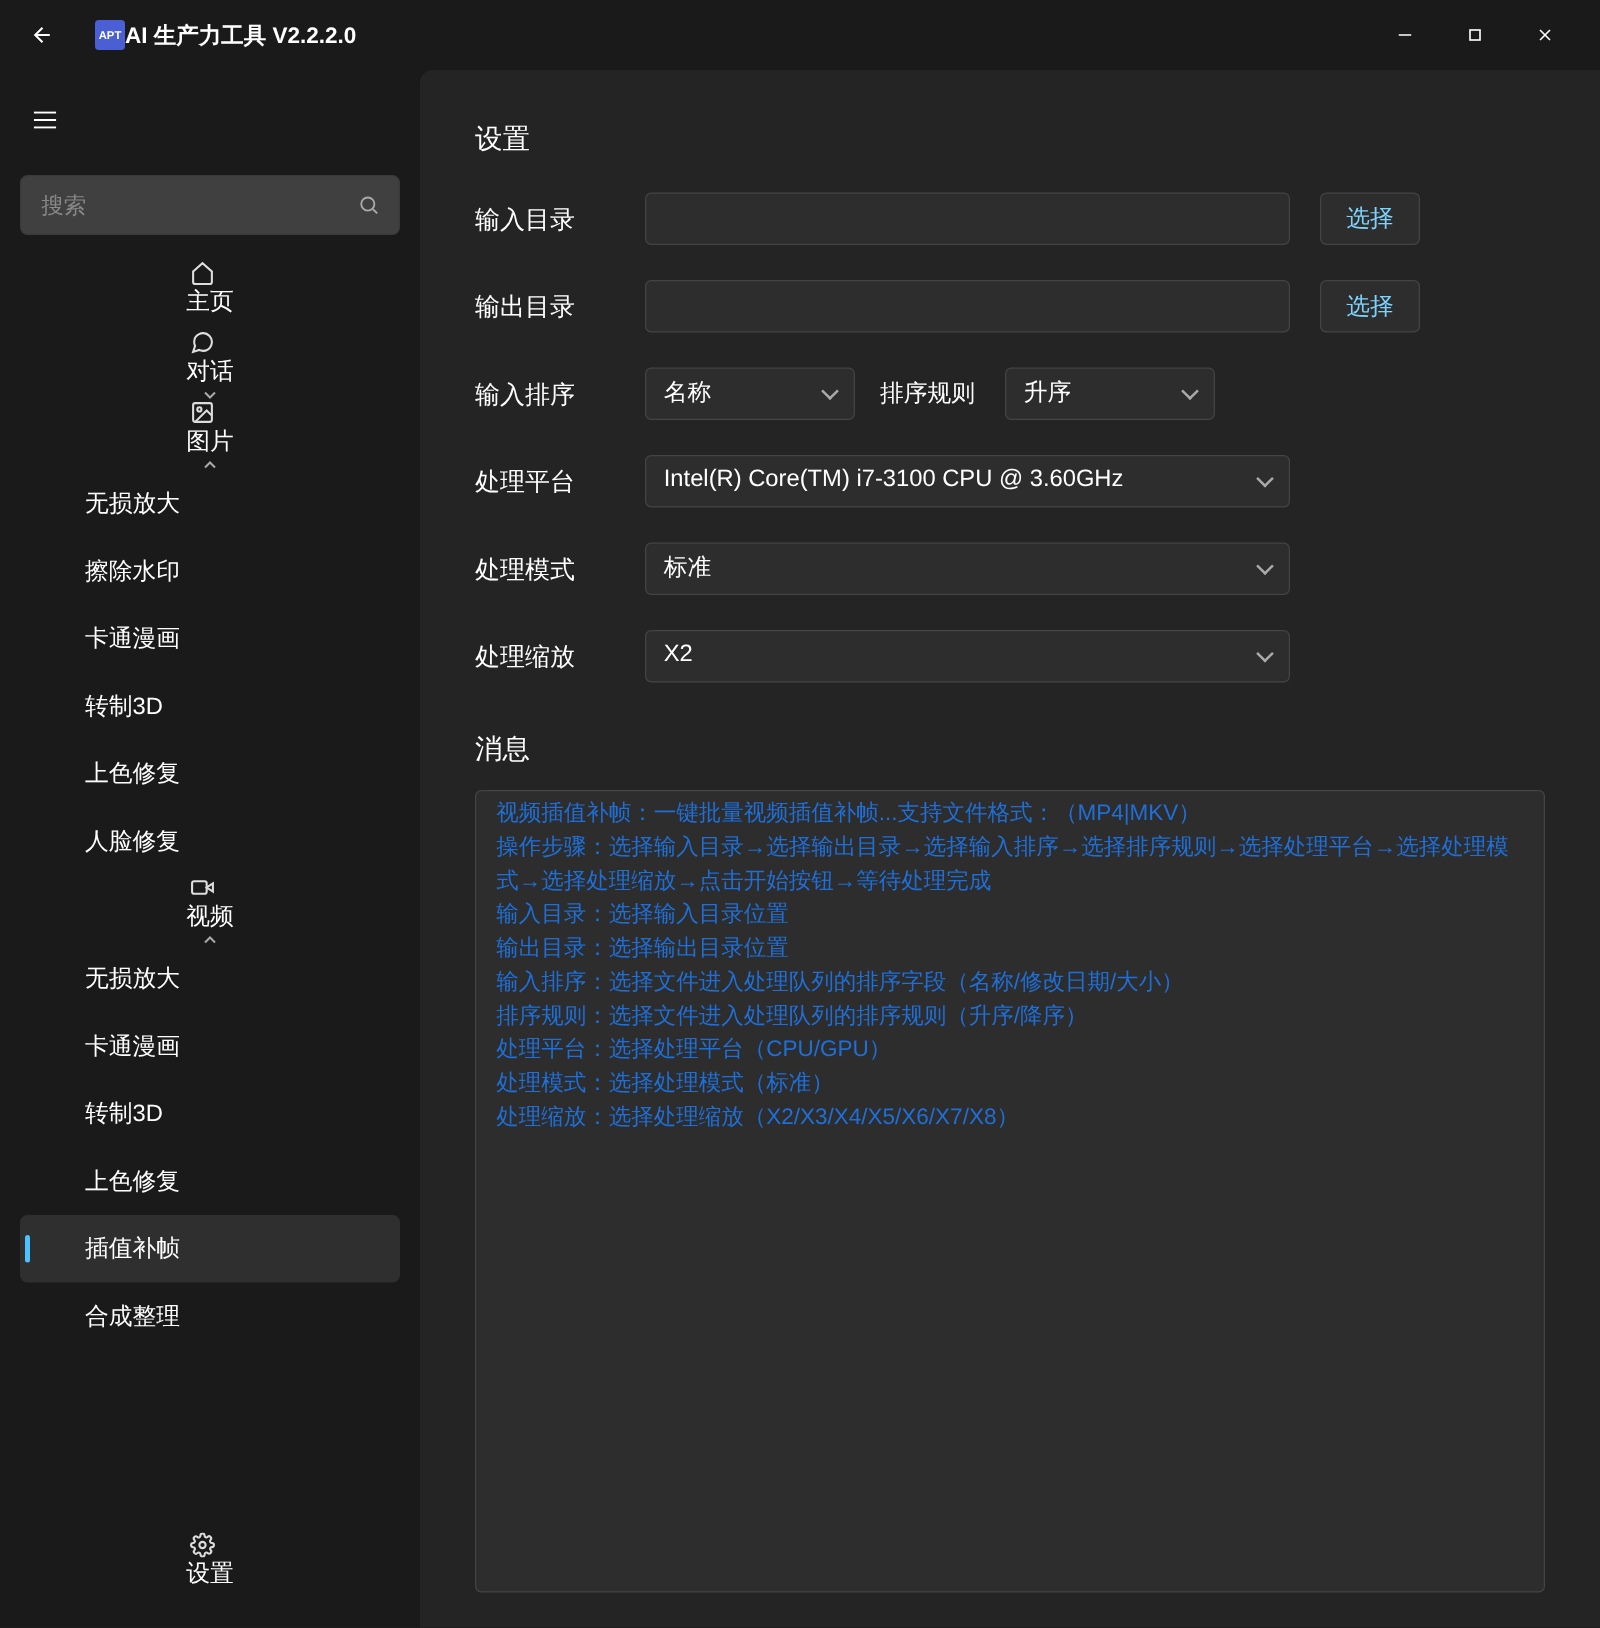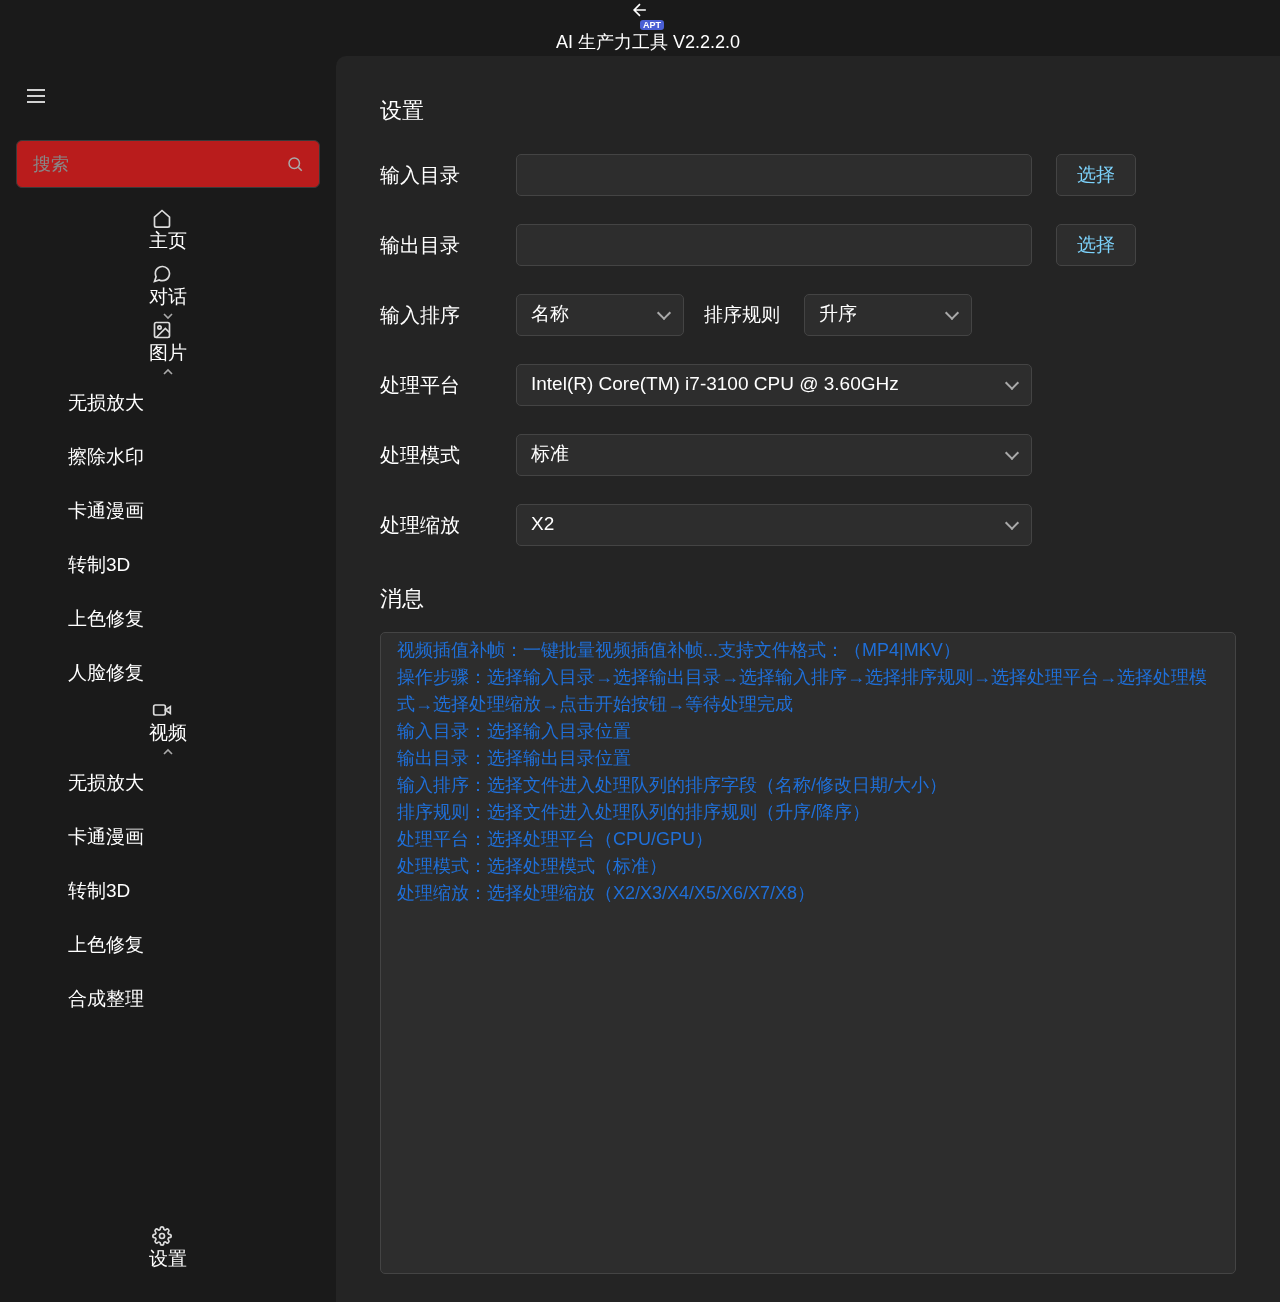--- a/index.html
+++ b/index.html
@@ -10,21 +10,20 @@
       width: 1280px;
       height: 1302px;
       overflow: hidden;
     }
     .titlebar {
       height: 56px;
       display: flex;
       align-items: center;
       padding: 0 16px;
       background: #1a1a1a;
-      flex-direction: column;
     }
     .back-btn {
       width: 36px;
       height: 36px;
       display: flex;
       align-items: center;
       justify-content: center;
       cursor: pointer;
       color: #fff;
       font-size: 20px;
@@ -36,23 +35,23 @@
       border-radius: 3px;
       margin-left: 24px;
       display: flex;
       align-items: center;
       justify-content: center;
       font-size: 9px;
       font-weight: bold;
       color: #fff;
     }
     .title-text {
-      margin-left: 16px;
+      margin-left: 0;
       font-size: 18px;
-      font-weight: 400;
+      font-weight: 700;
     }
     .window-controls {
       margin-left: auto;
       display: flex;
       gap: 0;
     }
     .win-ctrl {
       width: 56px;
       height: 40px;
       display: flex;
@@ -84,21 +83,21 @@
       margin-bottom: 24px;
       font-size: 18px;
     }
     .search-wrap {
       position: relative;
       margin-bottom: 20px;
     }
     .search-input {
       width: 100%;
       height: 48px;
-      background: #b91c1c;
+      background: #404040;
       border: 1px solid #3a3a3a;
       border-radius: 6px;
       padding: 0 48px 0 16px;
       color: #fff;
       font-size: 18px;
     }
     .search-input::placeholder { color: #888; }
     .search-icon {
       position: absolute;
       right: 16px;
@@ -405,20 +404,23 @@
         </div>
       <div class="sub-item">
           <span>卡通漫画</span>
         </div>
       <div class="sub-item">
           <span>转制3D</span>
         </div>
       <div class="sub-item">
           <span>上色修复</span>
         </div>
+      <div class="sub-item active">
+          <span>插值补帧</span>
+        </div>
       <div class="sub-item">
           <span>合成整理</span>
         </div>
     </div>
     <div class="sidebar-footer">
       <div class="nav-item">
         <span class="nav-icon">
           <svg width="20" height="20" viewBox="0 0 24 24" fill="none" stroke="currentColor" stroke-width="2">
               <circle cx="12" cy="12" r="3"></circle>
               <path d="M19.4 15a1.65 1.65 0 00.33 1.82l.06.06a2 2 0 01-2.83 2.83l-.06-.06a1.65 1.65 0 00-1.82-.33 1.65 1.65 0 00-1 1.51V21a2 2 0 01-4 0v-.09A1.65 1.65 0 009 19.4a1.65 1.65 0 00-1.82.33l-.06.06a2 2 0 01-2.83-2.83l.06-.06a1.65 1.65 0 00.33-1.82 1.65 1.65 0 00-1.51-1H3a2 2 0 010-4h.09A1.65 1.65 0 004.6 9a1.65 1.65 0 00-.33-1.82l-.06-.06a2 2 0 012.83-2.83l.06.06a1.65 1.65 0 001.82.33H9a1.65 1.65 0 001-1.51V3a2 2 0 014 0v.09a1.65 1.65 0 001 1.51 1.65 1.65 0 001.82-.33l.06-.06a2 2 0 012.83 2.83l-.06.06a1.65 1.65 0 00-.33 1.82V9a1.65 1.65 0 001.51 1H21a2 2 0 010 4h-.09a1.65 1.65 0 00-1.51 1z"></path>

